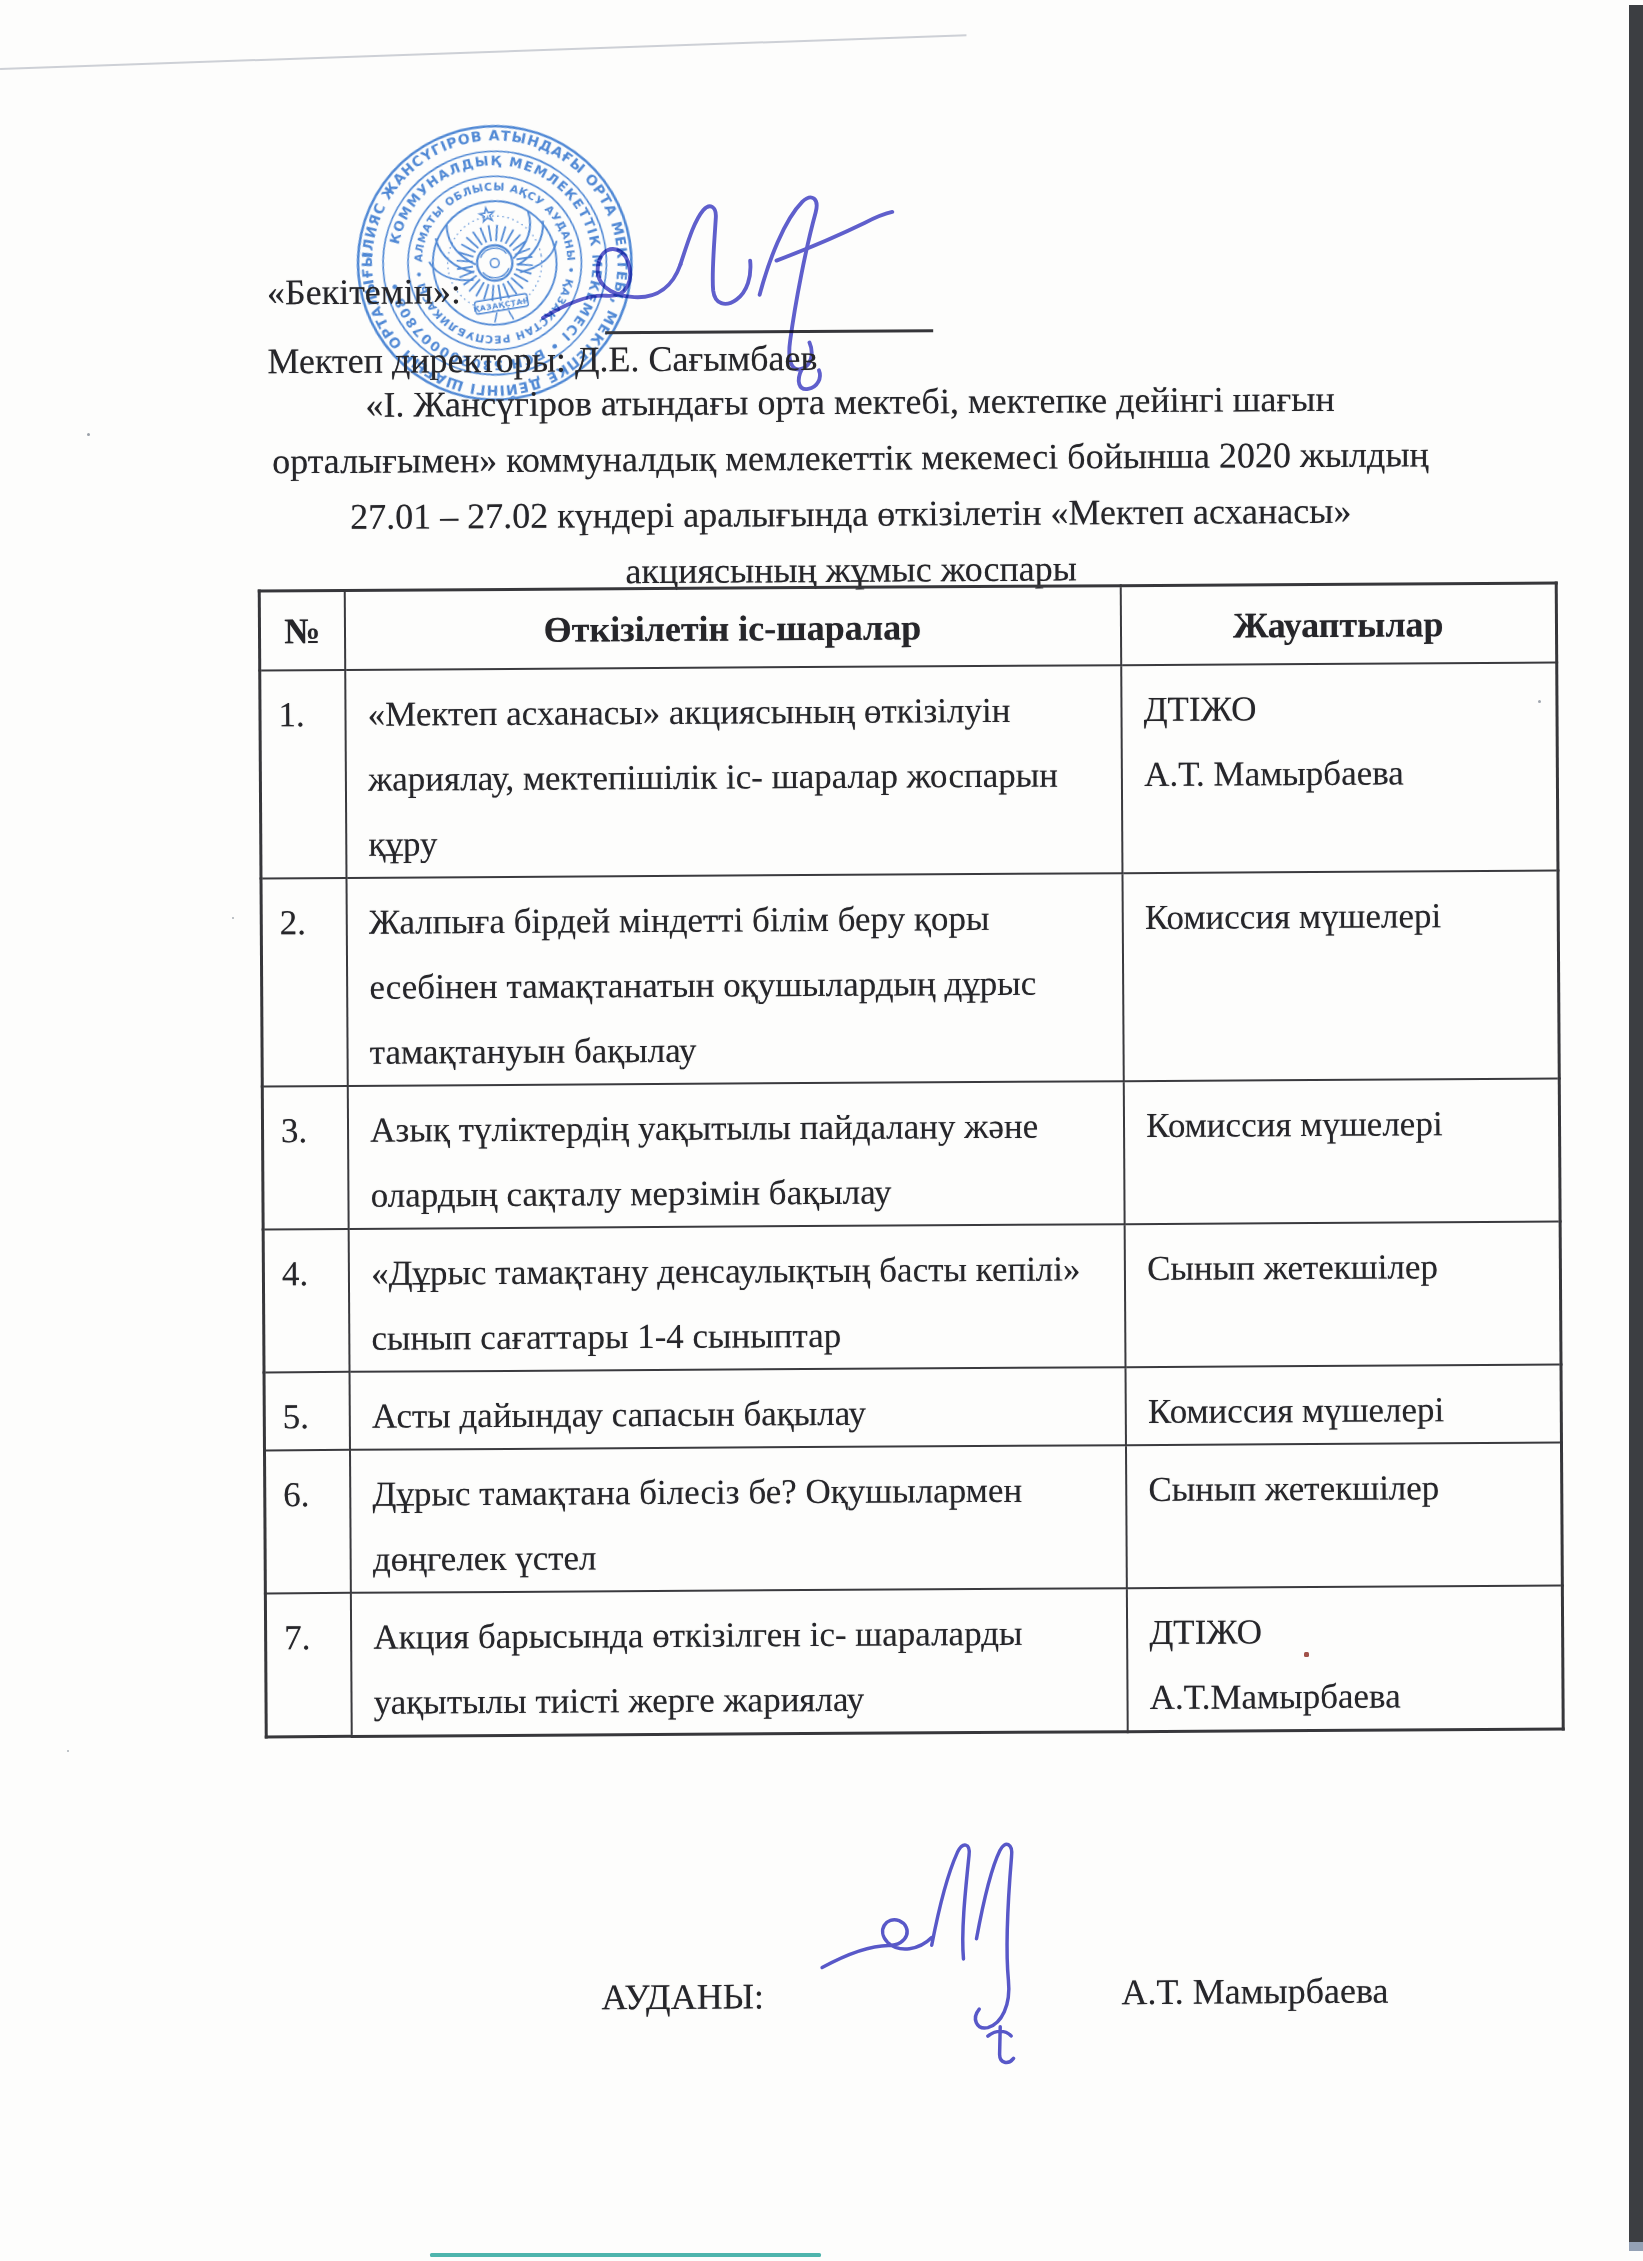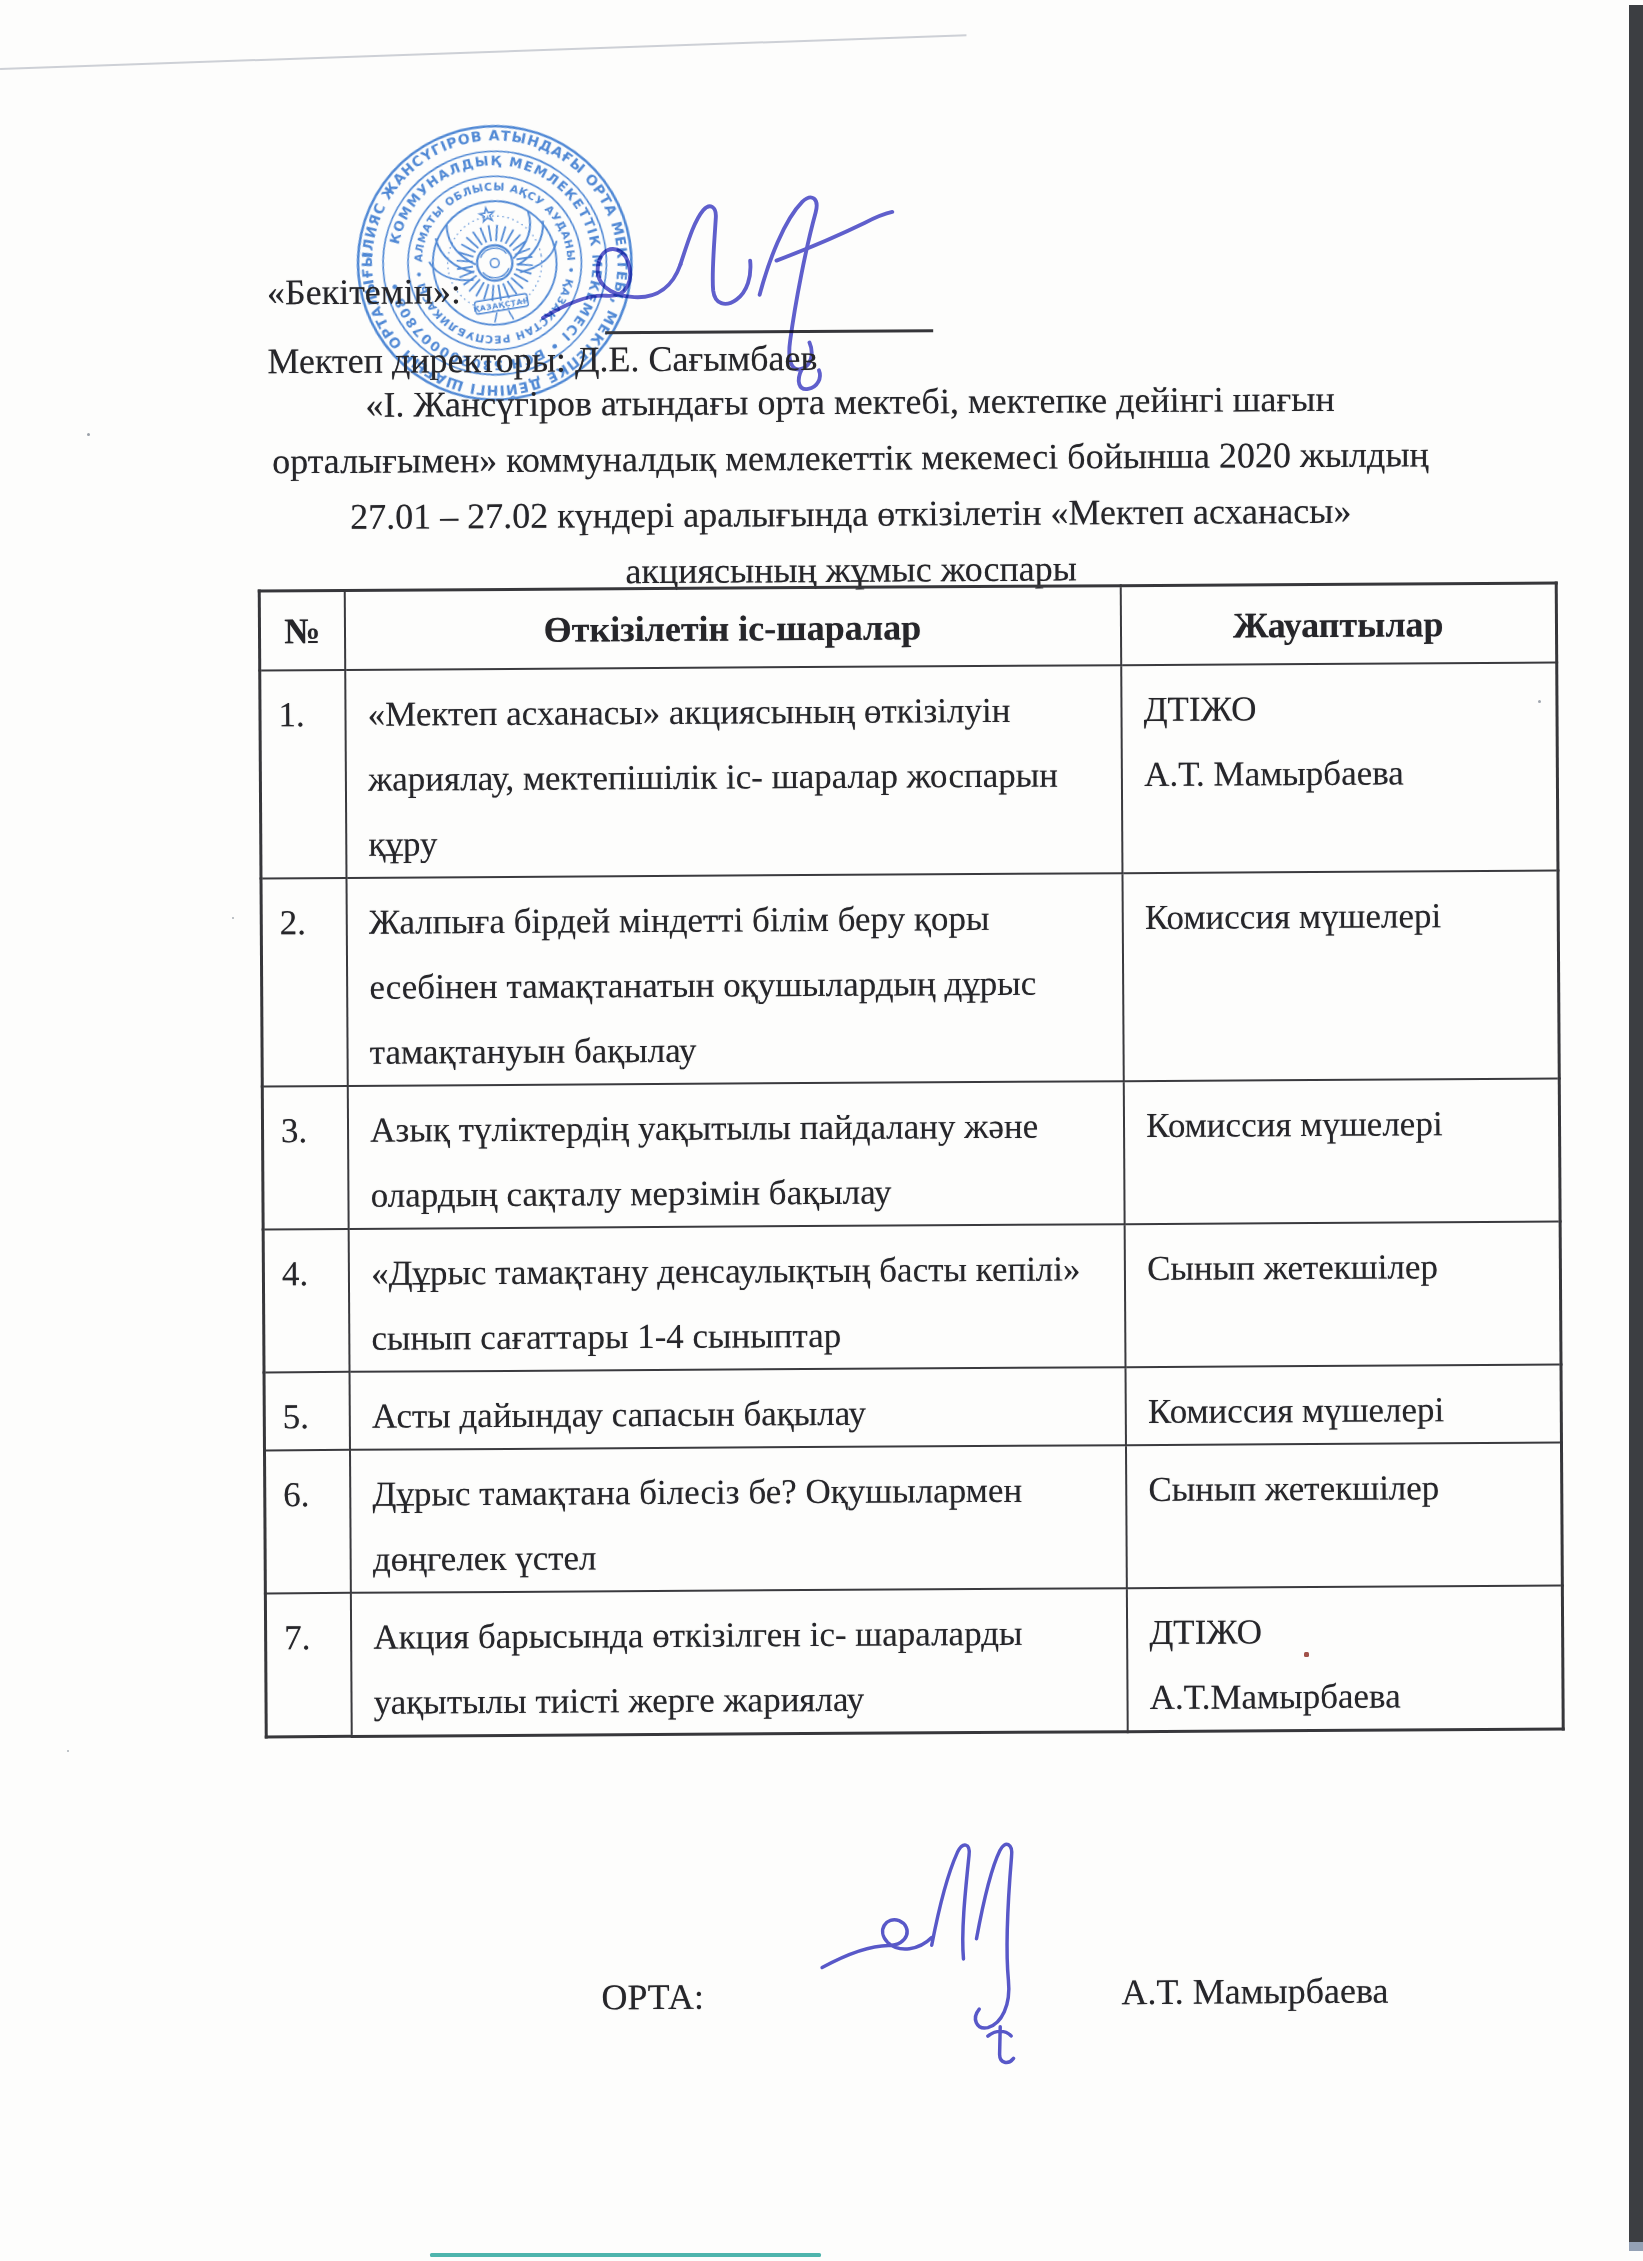--- a/index.html
+++ b/index.html
@@ -251,21 +251,21 @@
             <td class="num">7.</td>
             <td>Акция барысында өткізілген іс- шараларды уақытылы тиісті жерге жариялау</td>
             <td>
               <span class="resp-line">ДТІЖО</span>
               <span class="resp-line">А.Т.Мамырбаева</span>
             </td>
           </tr>
         </tbody>
     </table>
 
-    <div class="footer-role soft">ОРТА:</div>
+    <div class="footer-role soft">АУДАНЫ:</div>
 
     <svg class="sig2" viewBox="0 0 310 330">
       <g fill="none" stroke="#4a4ac4" stroke-width="4.5" stroke-linecap="round" opacity="0.92">
         <path d="M 10,178 C 40,162 70,150 96,150 C 122,150 128,126 110,118 C 94,112 80,130 95,146 C 110,160 136,156 152,140"></path>
         <path d="M 152,150 C 160,110 172,60 186,30 C 193,16 203,18 201,34 C 196,80 190,132 193,168"></path>
         <path d="M 210,142 C 218,100 228,54 241,28 C 248,14 258,19 256,36 C 251,92 247,152 251,196 C 254,228 242,252 224,257 C 209,260 203,245 213,233"></path>
         <path d="M 224,268 C 234,260 247,260 254,268 M 240,256 L 239,292 C 239,303 250,306 257,297"></path>
       </g>
     </svg>
 

